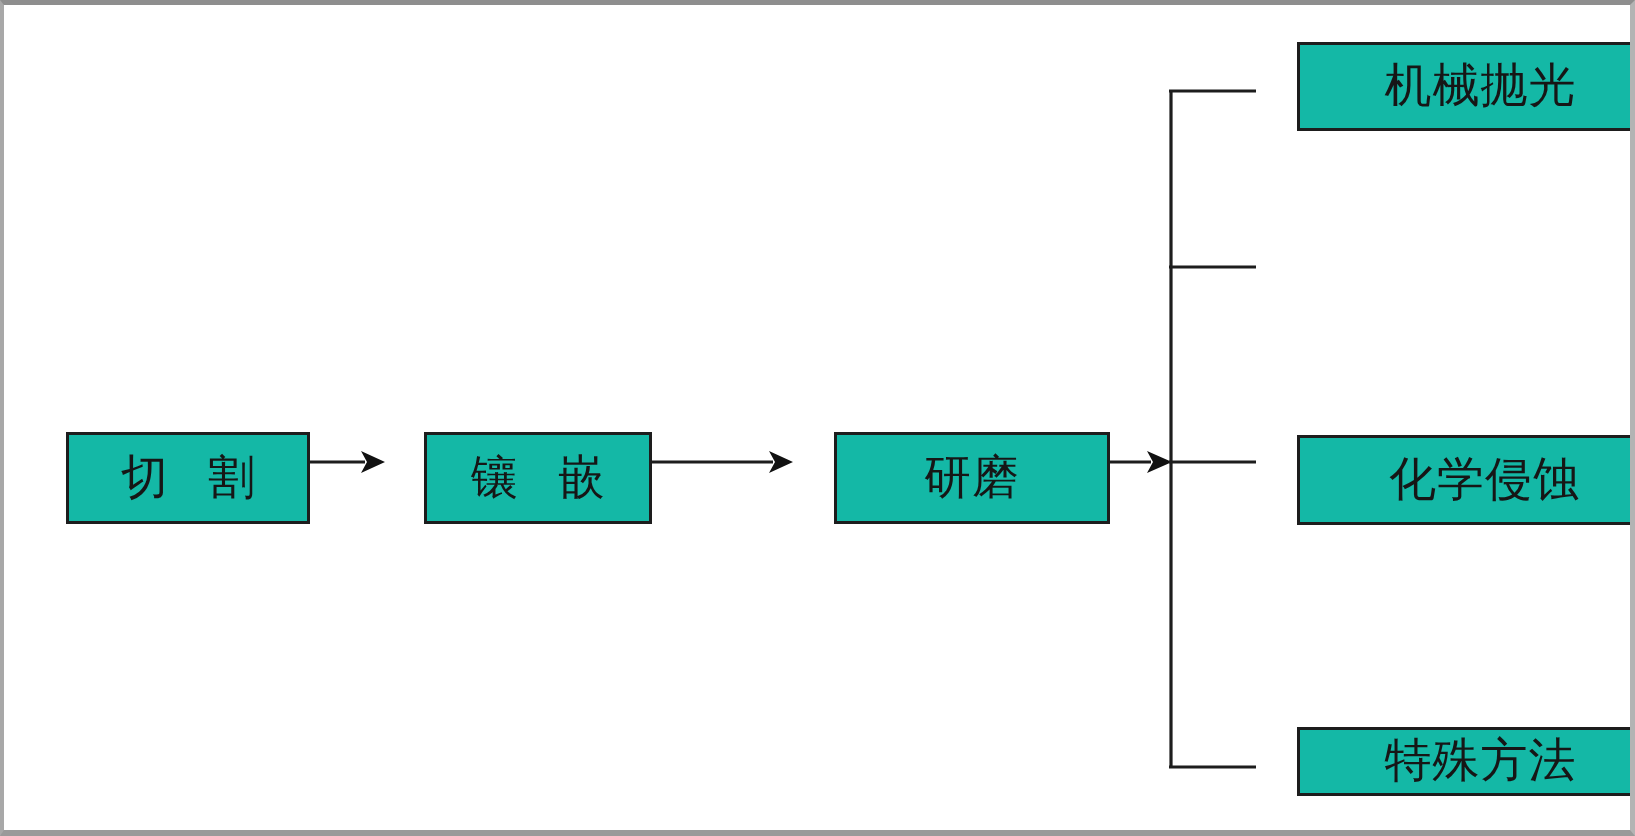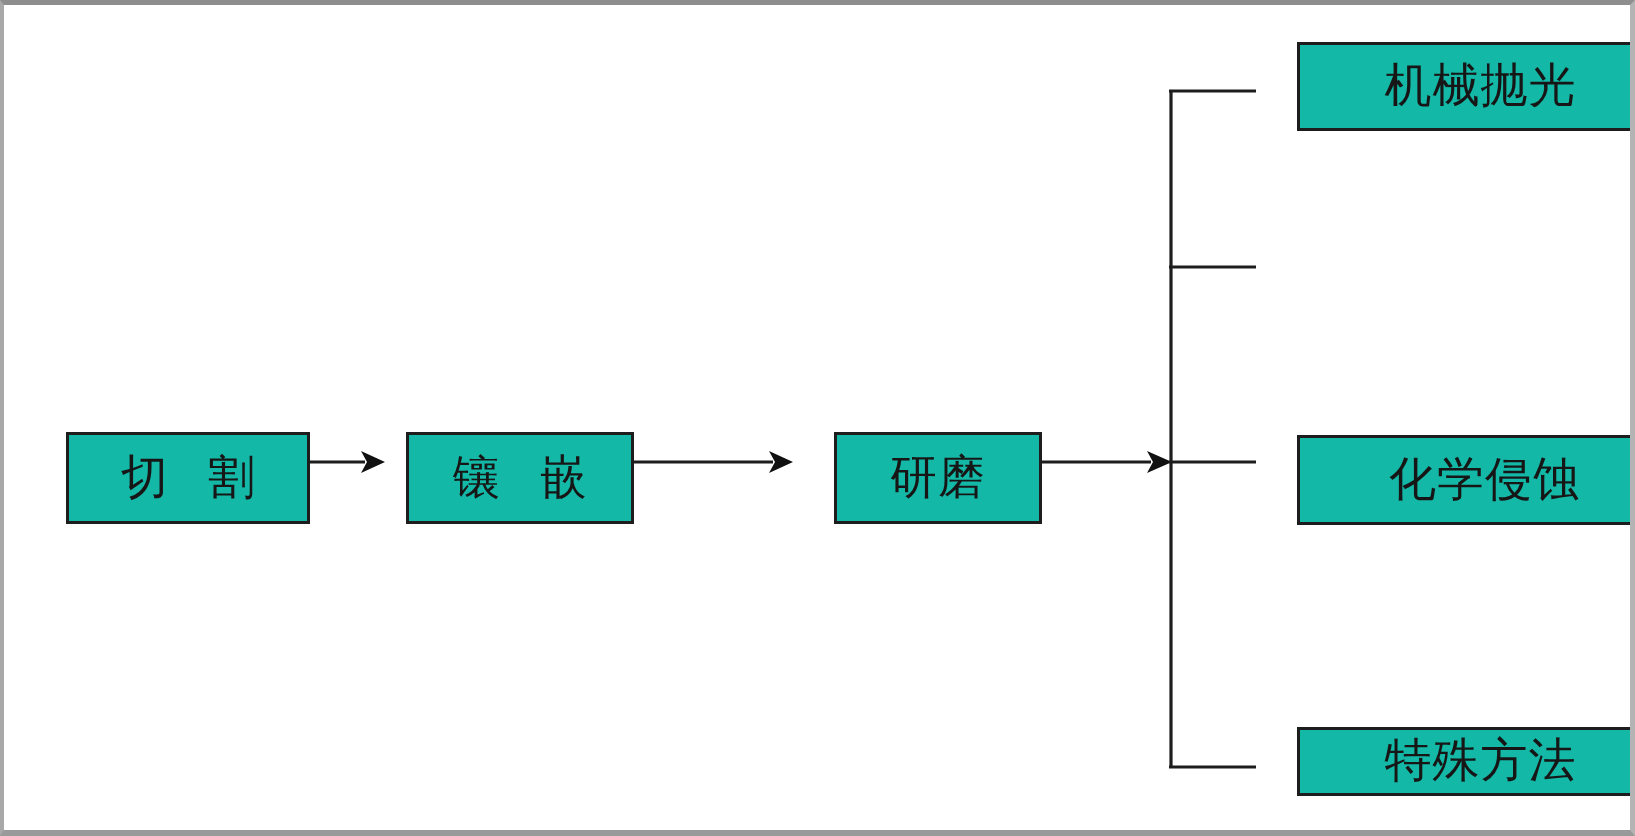--- a/index.html
+++ b/index.html
@@ -121,25 +121,25 @@
       </g>
       <g>
         <line class="edge-line" x1="1164" y1="762" x2="1251" y2="762"></line>
       </g>
     </svg>
 
     <div class="node" style="left:20px; top:427px; width:244px; height:92px;">
       <span class="node-label spaced">切 割</span>
     </div>
 
-    <div class="node" style="left:360px; top:427px; width:228px; height:92px;">
+    <div class="node" style="left:378px; top:427px; width:228px; height:92px;">
       <span class="node-label spaced">镶 嵌</span>
     </div>
 
-    <div class="node" style="left:788px; top:427px; width:208px; height:92px;justify-content:center;">
+    <div class="node" style="left:788px; top:427px; width:276px; height:92px;justify-content:center;">
       <span class="node-label">研磨</span>
     </div>
 
     <div class="node" style="left:1251px; top:37px; width:367px; height:89px;">
       <span class="node-label">机械抛光</span>
     </div>
 
 
     <div class="node" style="left:1251px; top:430px; width:367px; height:90px;padding-left:9px;">
       <span class="node-label">化学侵蚀</span>

